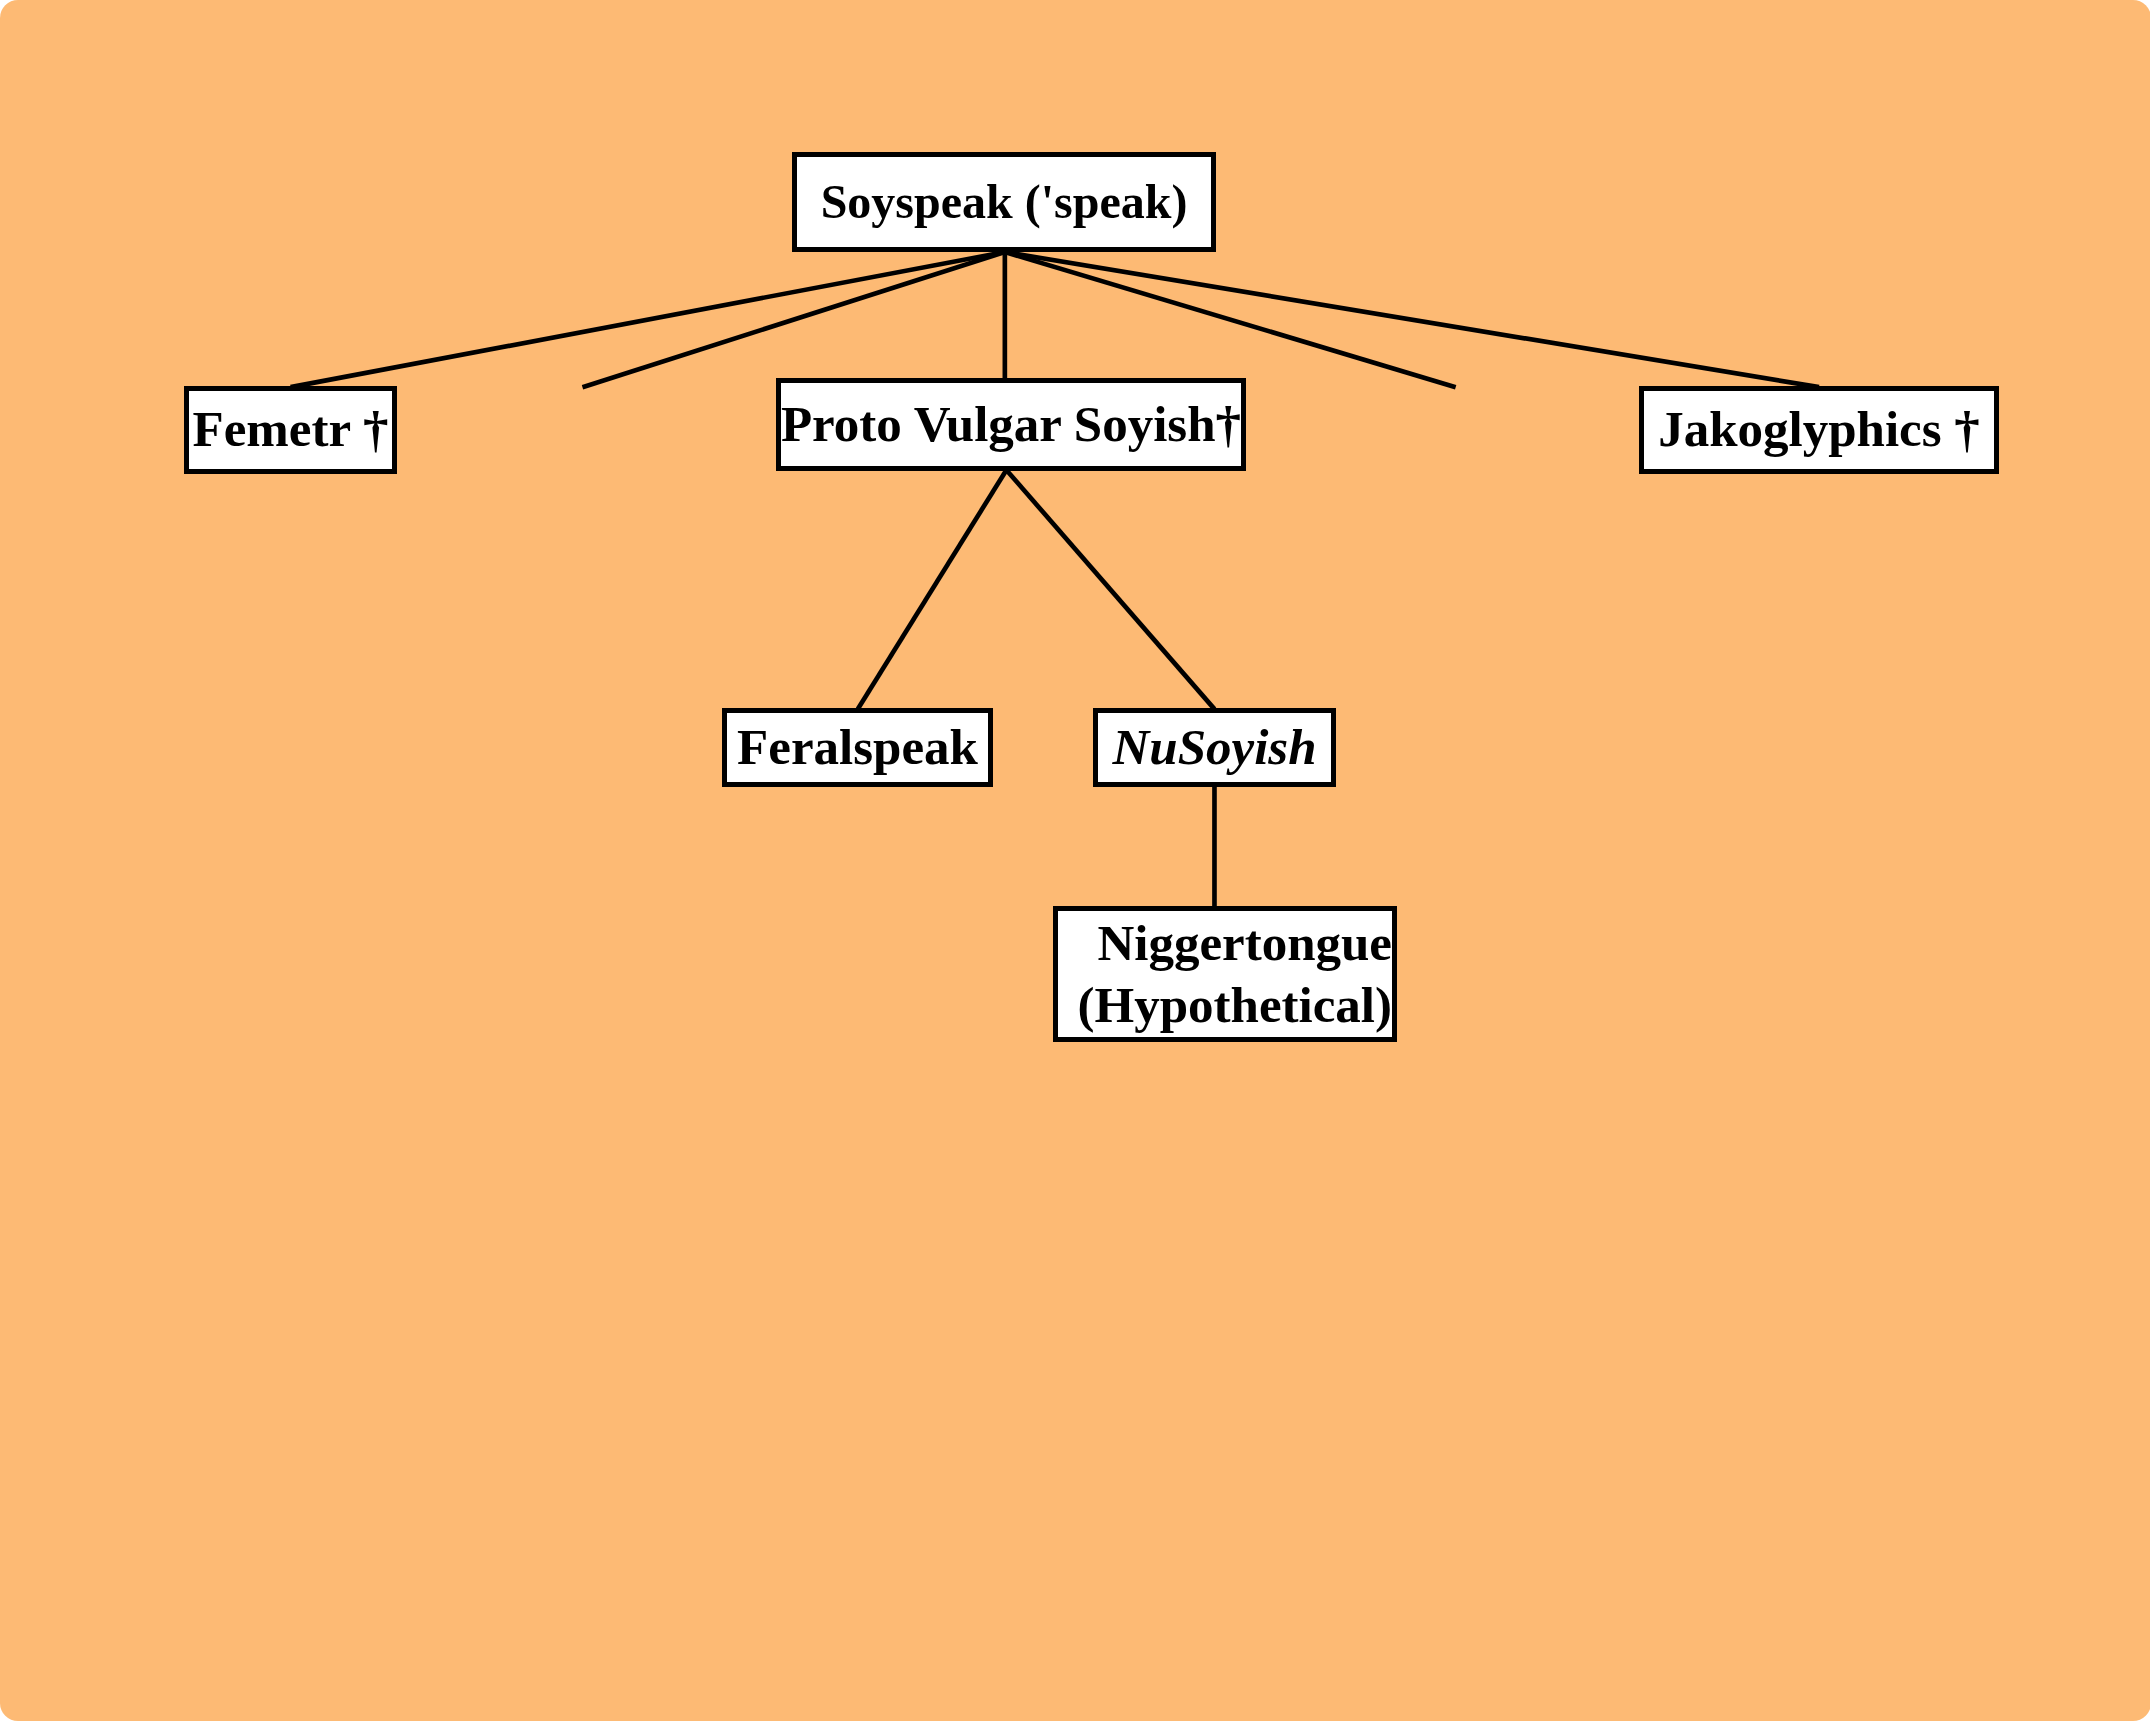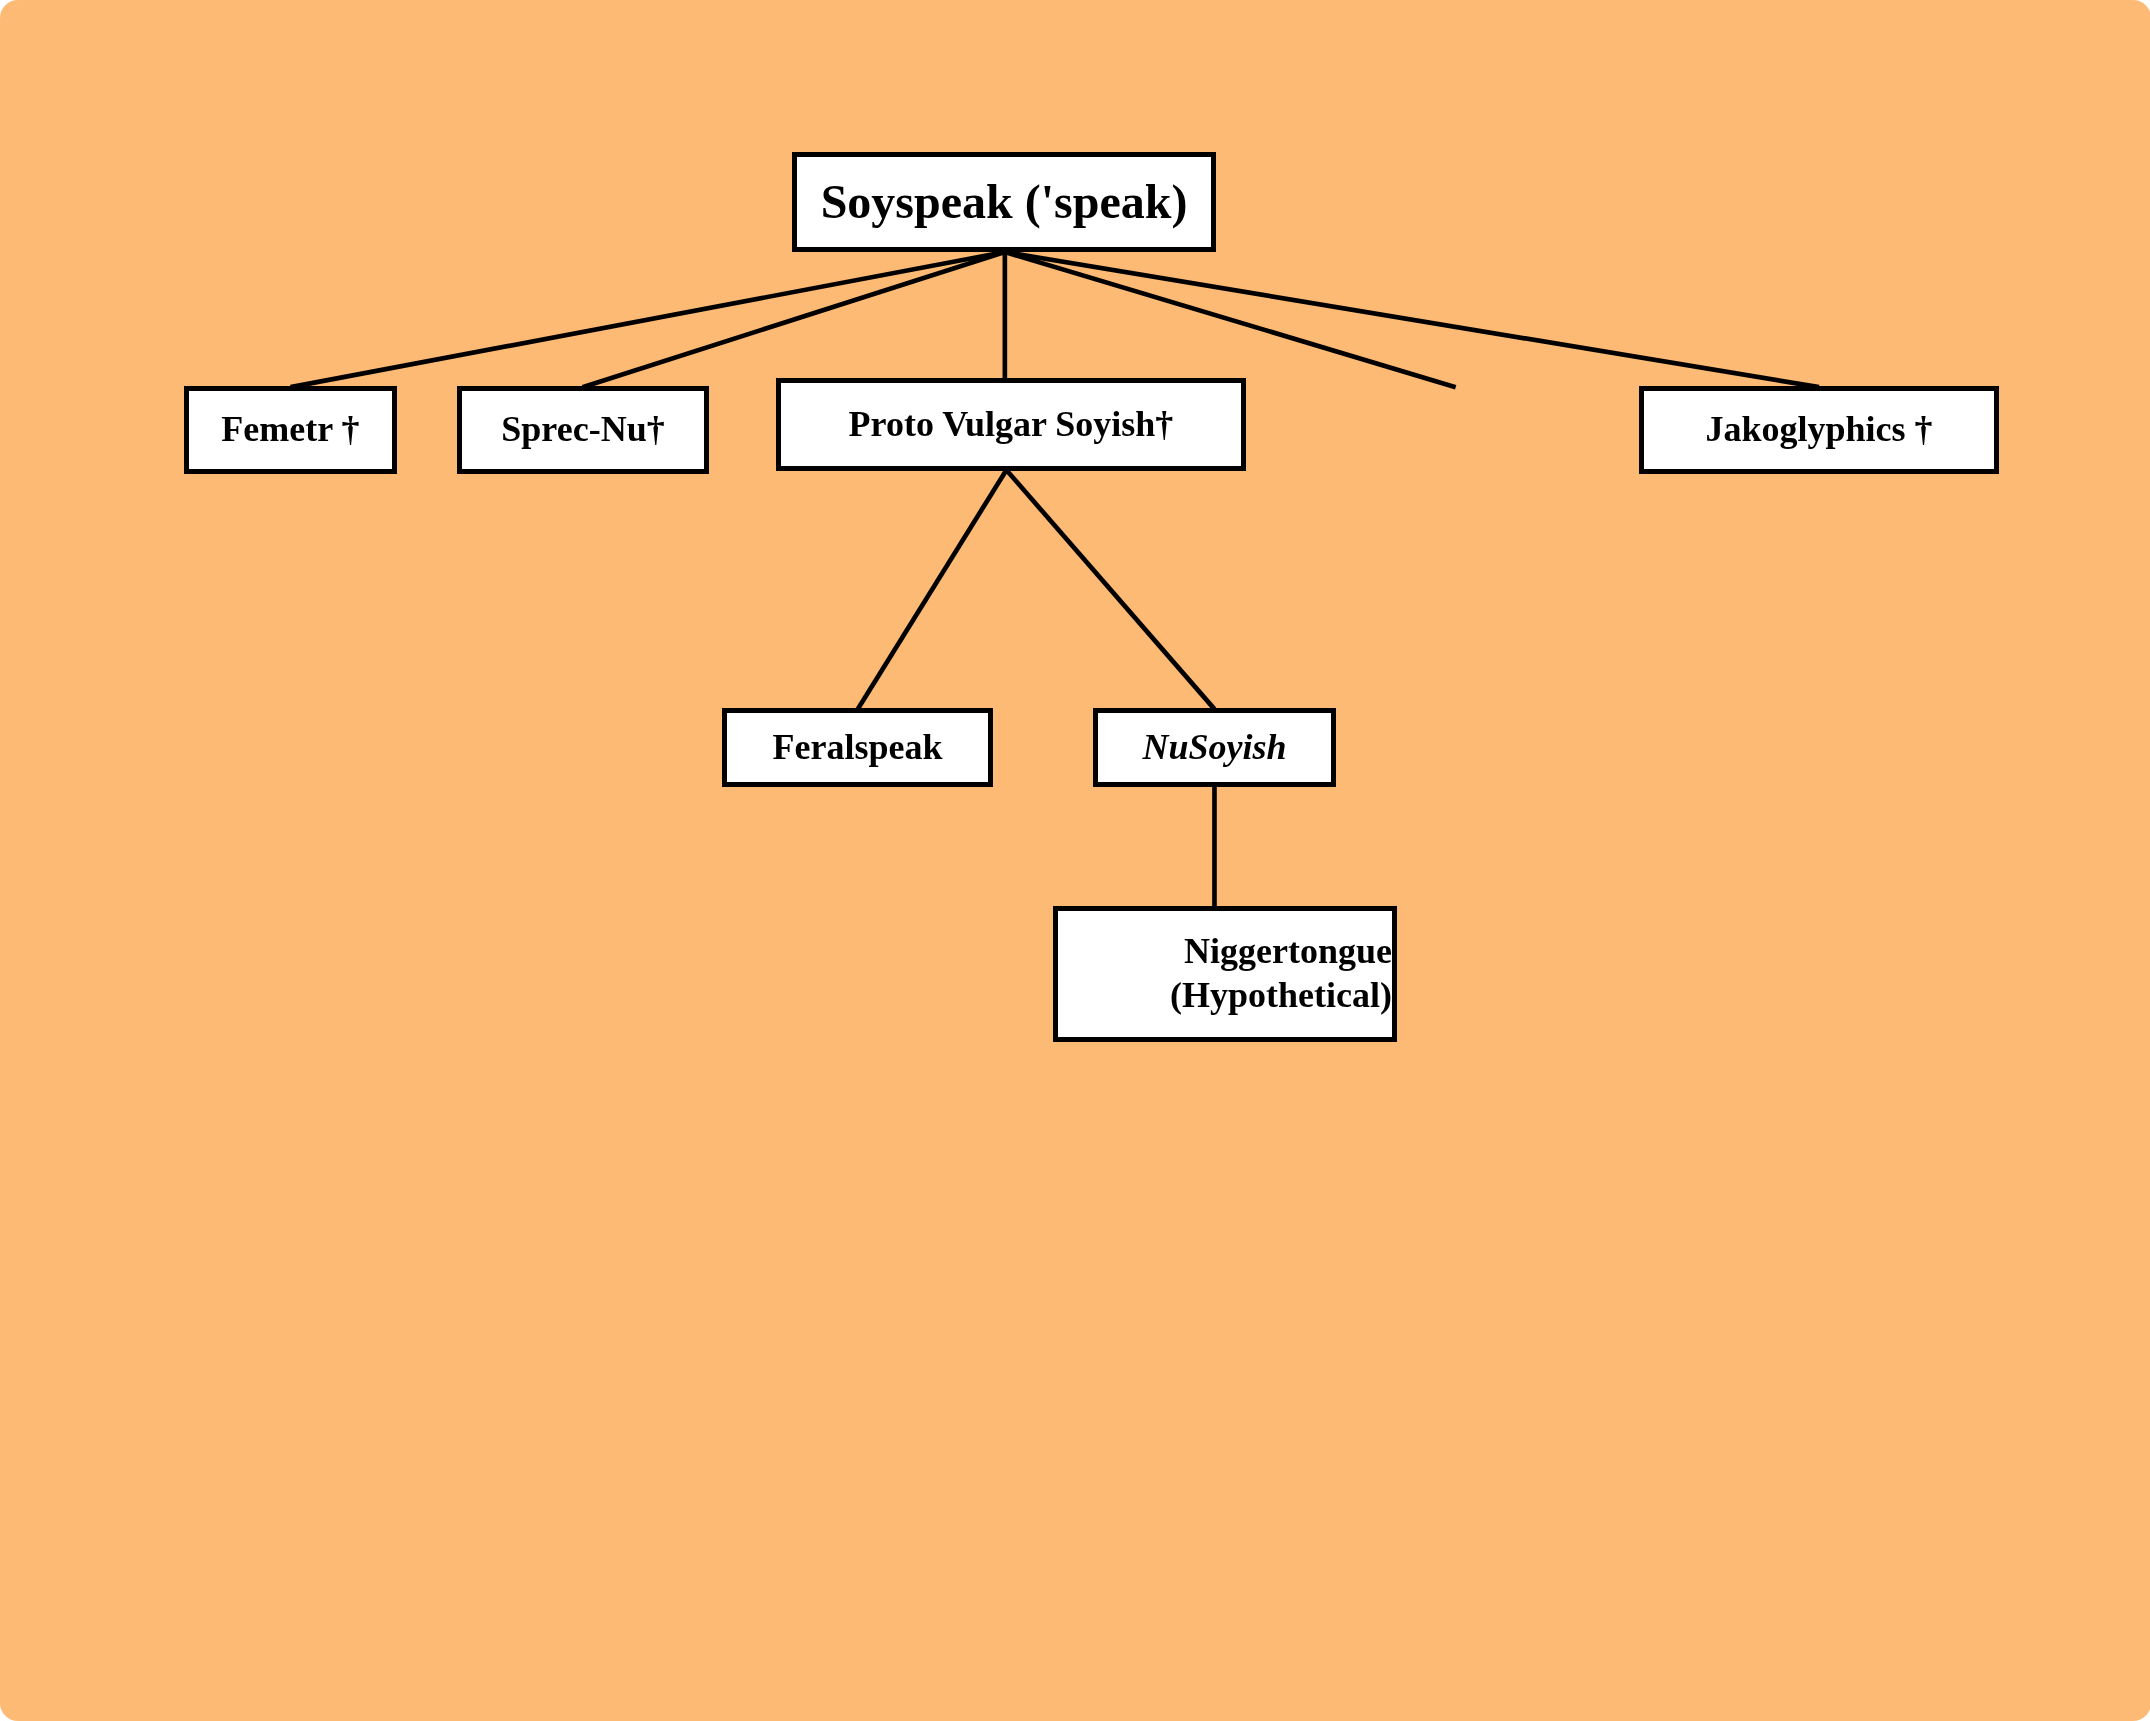--- a/index.html
+++ b/index.html
@@ -30,21 +30,21 @@
   .node {
     position: absolute;
     box-sizing: border-box;
     border: 5.2px solid #000000;
     background: #ffffff;
     color: #000000;
     display: flex;
     align-items: center;
     justify-content: center;
     font-weight: bold;
-    font-size: 36px;
+    font-size: 51px;
     line-height: 1.05;
     white-space: nowrap;
     text-align: center;
   }
   .node.root        { left: 792px; top: 152px;  width: 424px; height: 100px; font-size: 48px; }
   .node.femetr      { left: 184px;  top: 386px;  width: 213px; height: 88px; }
   .node.sprec-nu    { left: 457px;  top: 386px;  width: 252px; height: 88px; }
   .node.proto       { left: 776px; top: 378px;  width: 470px; height: 93px; }
   .node.sigundian   { left: 1324px; top: 386px;  width: 264px; height: 88px; }
   .node.jakoglyphics{ left: 1639px; top: 386px;  width: 360px; height: 88px; }
@@ -77,23 +77,20 @@
   </svg>
 
   <div class="node root">
     <span>Soyspeak ('speak)</span>
   </div>
 
   <div class="node femetr">
     <span>Femetr †</span>
   </div>
 
-  <div class="node sprec-nu">
-    <span>Sprec-Nu†</span>
-  </div>
 
   <div class="node proto">
     <span>Proto Vulgar Soyish†</span>
   </div>
 
 
   <div class="node jakoglyphics">
     <span>Jakoglyphics †</span>
   </div>
 

